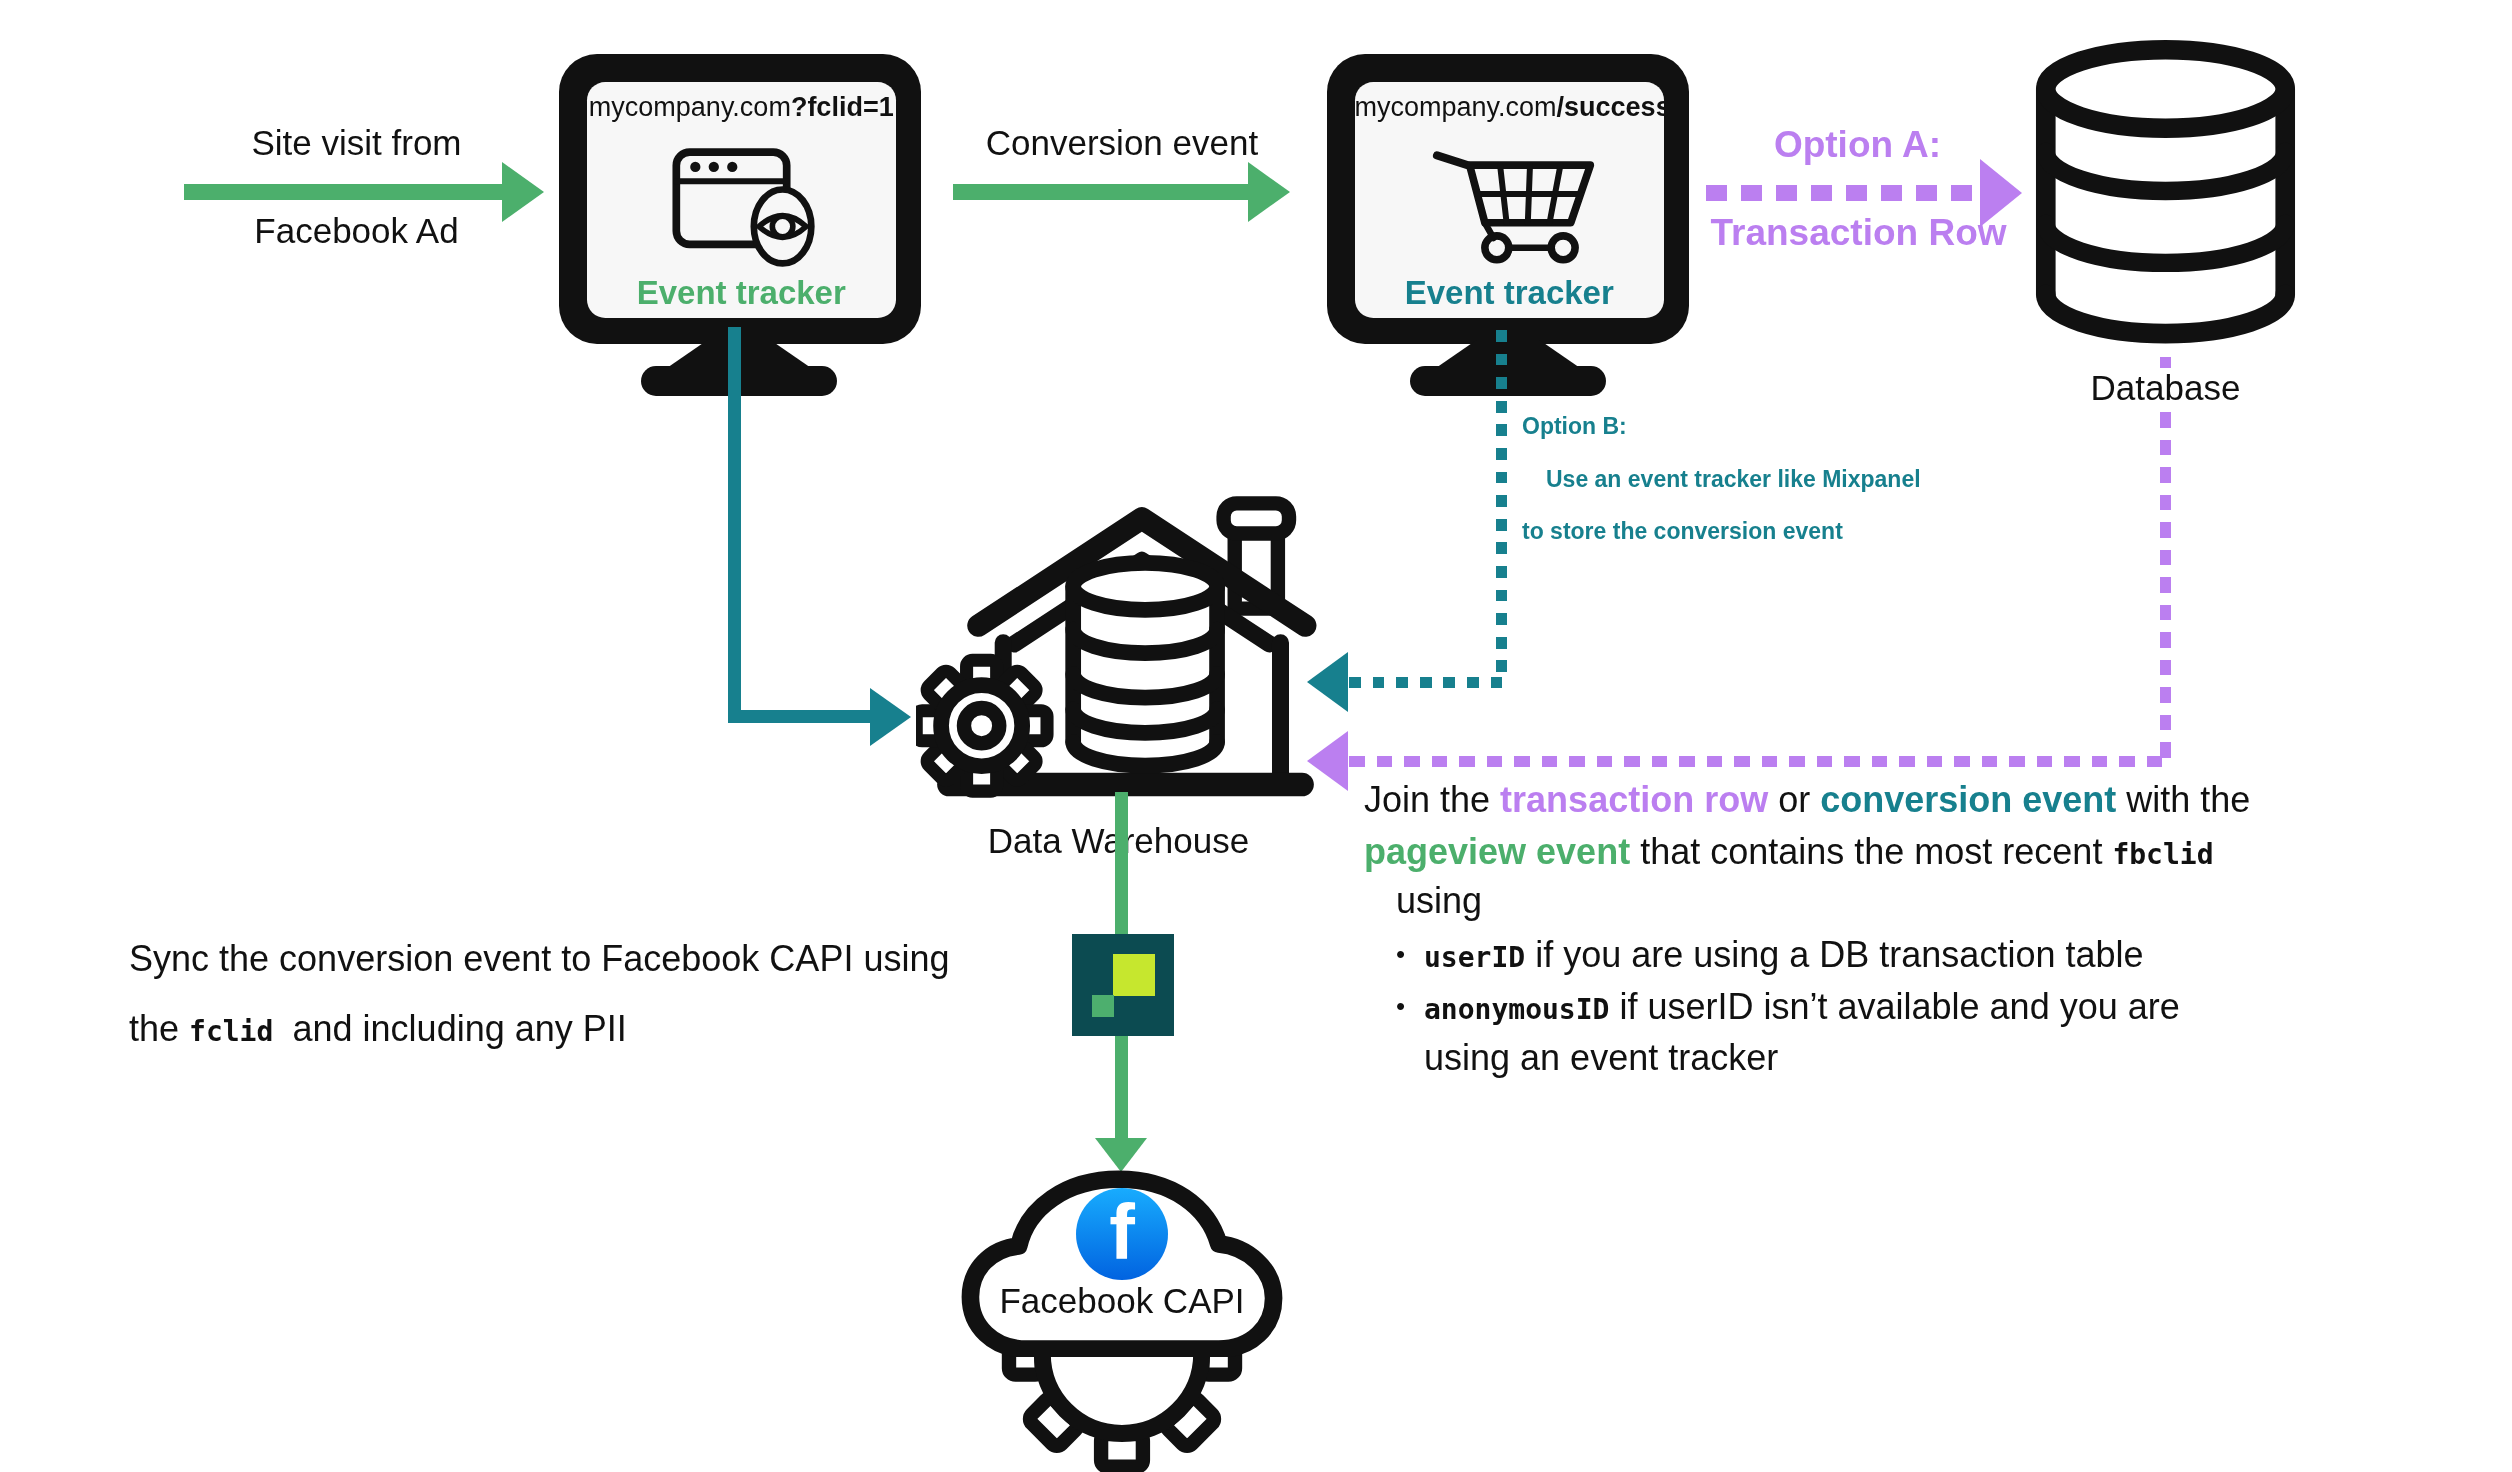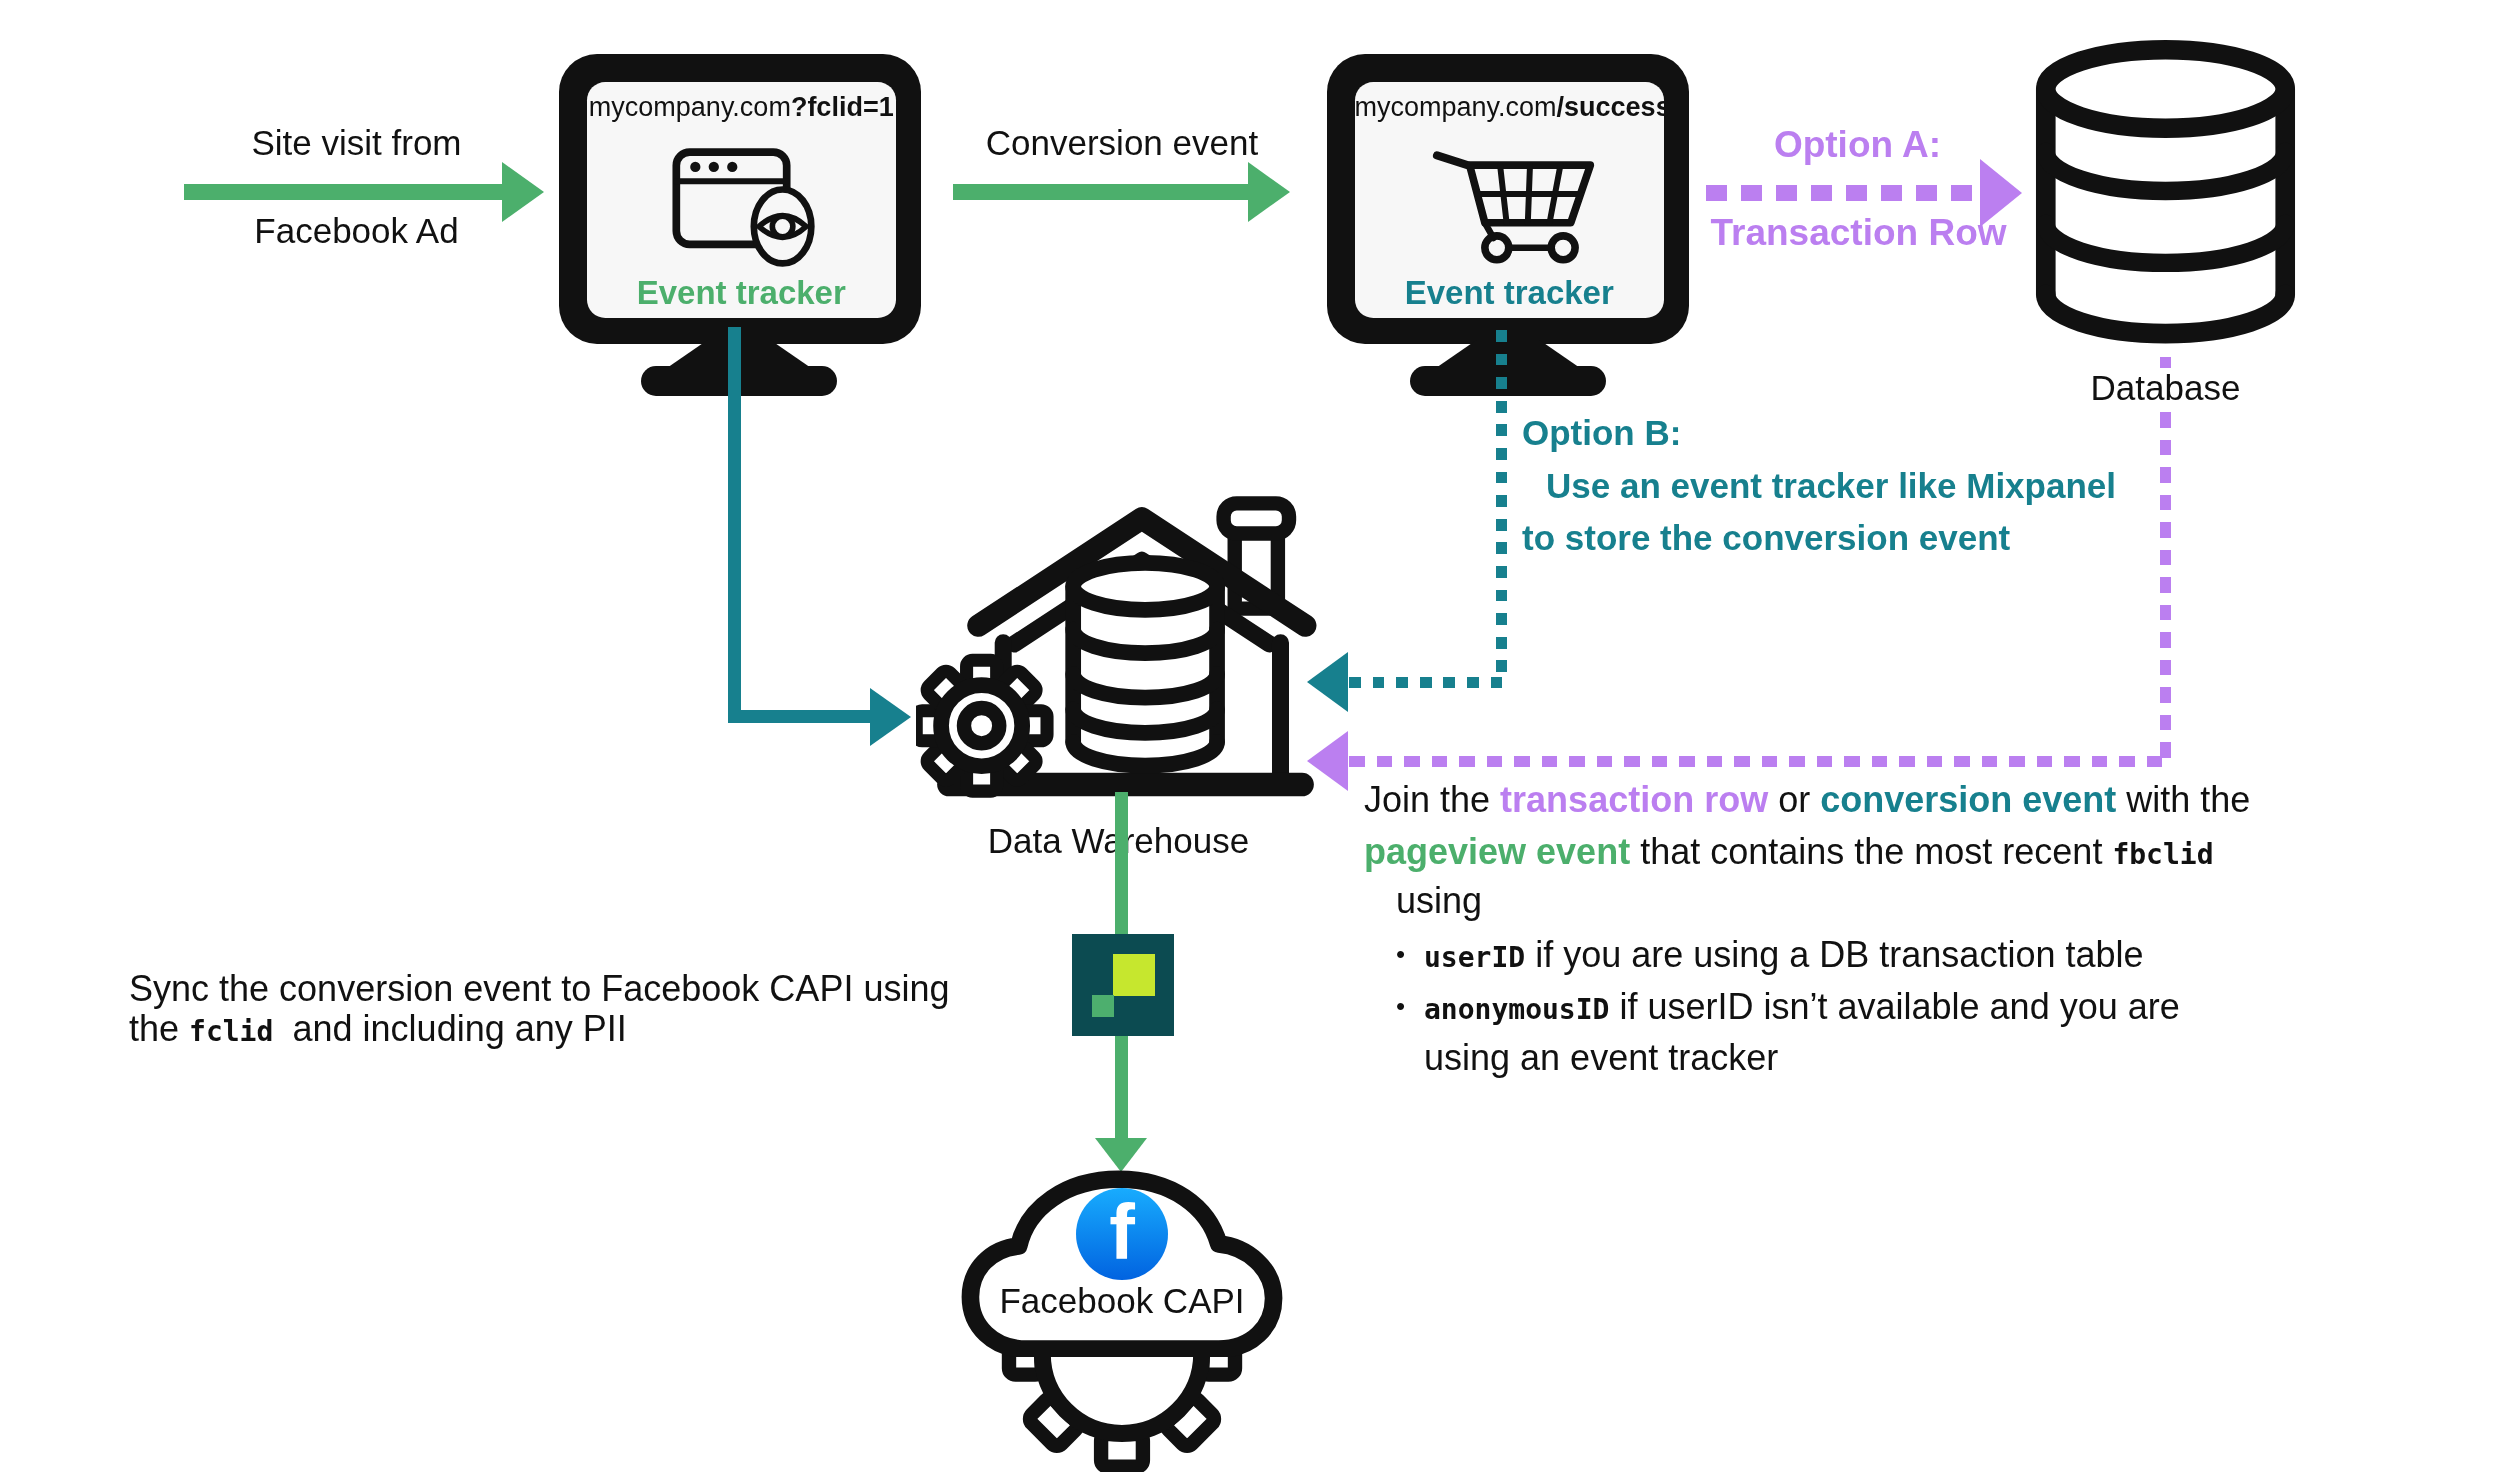--- a/index.html
+++ b/index.html
@@ -6,21 +6,21 @@
   * { box-sizing: border-box; margin: 0; padding: 0; }
   html,body { background:#ffffff; }
   body { font-family:"Liberation Sans", sans-serif; color:var(--ink); }
   .canvas { position:relative; width:2512px; height:1473px; background:#ffffff; overflow:hidden; }
   .abs { position:absolute; }
 
   
   .lbl  { font-size:35px; font-weight:500; color:var(--ink); text-align:center; white-space:nowrap; }
   .body-text { font-size:36px; font-weight:500; color:var(--ink); white-space:nowrap; }
   .opt  { font-size:37px; font-weight:700; text-align:center; white-space:nowrap; }
-  .optb { font-size:35px; font-weight:700; white-space:nowrap; color:var(--teal); }
+  .optb { font-size:23px; font-weight:700; white-space:nowrap; color:var(--teal); }
   .purple-t { color:var(--purple); }
   .teal-t   { color:var(--teal); }
   .green-t  { color:var(--green); }
   .bold { font-weight:700; }
   .code { font-family:"DejaVu Sans Mono","Liberation Mono",monospace; font-weight:700; font-size:28px; }
   .dot-span { display:inline-block; width:47px; text-align:center; font-size:26px; vertical-align:3.9px; }
 
   
   .monitor { width:362px; height:290px; background:var(--ink); border-radius:38px; }
   .screen  { position:absolute; left:27.5px; top:27.5px; right:25px; bottom:26px; background:#f7f7f7; border-radius:18.3px; }
@@ -198,21 +198,21 @@
   <div class="abs lbl" style="left:922px;top:821px;width:393px;">Data Warehouse</div>
 
   <div class="abs greenbar-v" style="left:1115px;top:792px;height:142px;"></div>
   <div class="abs sync-icon" style="left:1072px;top:934px;">
     <div class="sq-yellow"></div>
     <div class="sq-green"></div>
   </div>
   <div class="abs greenbar-v" style="left:1115px;top:1036px;height:103px;"></div>
   <div class="abs tri tri-down-green" style="left:1095px;top:1138px;"></div>
 
-  <div class="abs body-text" style="left:129px;top:968px;">Sync the conversion event to Facebook CAPI using</div>
+  <div class="abs body-text" style="left:129px;top:938px;">Sync the conversion event to Facebook CAPI using</div>
   <div class="abs body-text" style="left:129px;top:1008px;"><span>the </span><span class="code" style="margin-right:9.2px;">fclid</span><span> and including any PII</span></div>
 
   <div class="abs body-text" style="left:1364px;top:779px;"><span>Join the </span><span class="bold purple-t">transaction row</span><span> or </span><span class="bold teal-t">conversion event</span><span> with the</span></div>
   <div class="abs body-text" style="left:1364px;top:831px;"><span class="bold green-t">pageview event</span><span> that contains the most recent </span><span class="code">fbclid</span></div>
   <div class="abs body-text" style="left:1396px;top:880px;">using</div>
   <div class="abs body-text" style="left:1377px;top:934px;"><span class="dot-span">•</span><span class="code">userID</span><span> if you are using a DB transaction table</span></div>
   <div class="abs body-text" style="left:1377px;top:986px;"><span class="dot-span">•</span><span class="code">anonymousID</span><span> if userID isn’t available and you are</span></div>
   <div class="abs body-text" style="left:1424px;top:1037px;">using an event tracker</div>
 
   <svg class="abs" style="left:1001px;top:1246px;" width="242" height="226" viewBox="0 0 370 346">

